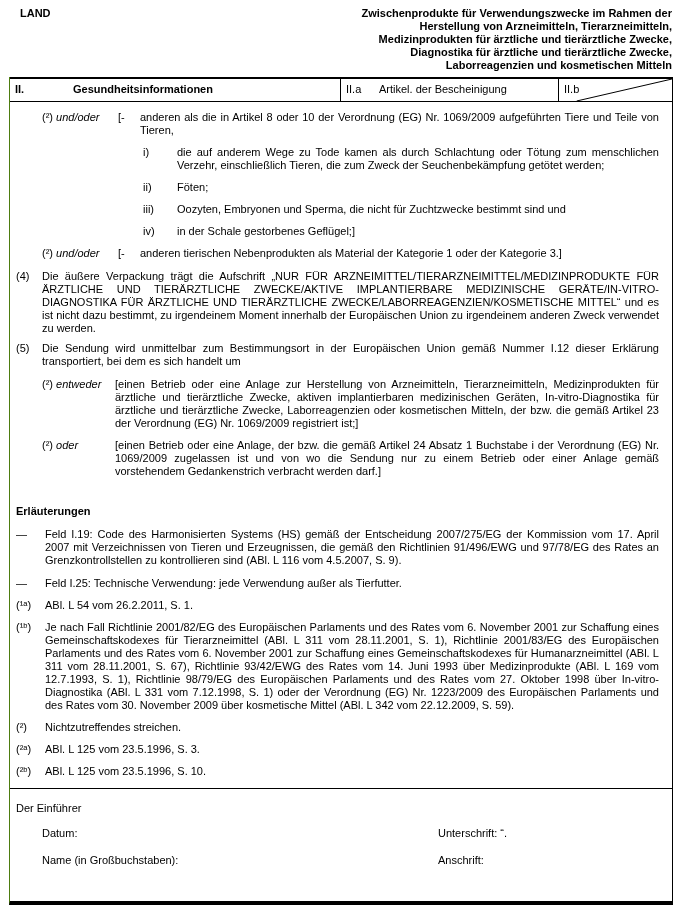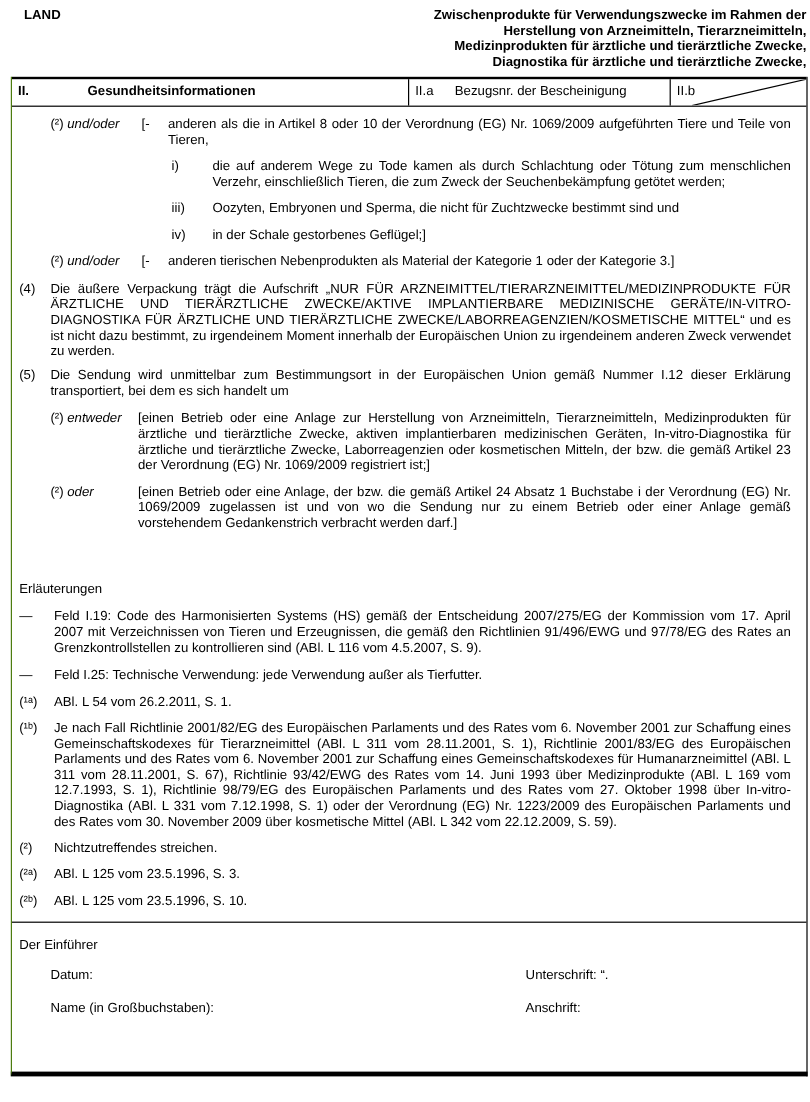--- a/index.html
+++ b/index.html
@@ -23,21 +23,21 @@
   .thead .cell{box-sizing:border-box;padding:4px 0 3px 5px;height:22px;}
   .c1{width:330px;font-weight:bold;}
   .c1 .no{display:inline-block;width:58px;}
   .c2{width:218px;border-left:1px solid #000;}
   .c2 .no{display:inline-block;width:33px;}
   .c3{flex:1;border-left:1px solid #000;position:relative;overflow:hidden;}
   .c3 svg{position:absolute;left:0;top:0;width:100%;height:100%;}
   .c3 .no{position:relative;}
 
   
-  .box{padding:9px 13px 12px 6px;}
+  .box{padding:9px 13px 0 6px;}
 
   .row{display:flex;margin-top:9px;}
   .row .txt{flex:1;text-align:justify;}
 
   
   .andor{margin-left:26px;}
   .andor .lbl{flex:none;width:76px;}
   .andor .brk{flex:none;width:22px;}
 
   
@@ -47,21 +47,21 @@
   
   .numpar .num{flex:none;width:26px;}
 
   
   .either{margin-left:26px;}
   .either .lbl{flex:none;width:73px;}
 
   .it{font-style:italic;}
 
   
-  .notes-head{margin-top:42px;font-weight:normal;}
+  .notes-head{margin-top:27px;font-weight:bold;}
   .dash .num{flex:none;width:29px;}
   .fnote .num{flex:none;width:29px;}
 
   
   .hr{border-top:1px solid #000;margin:10px -13px 0 -6px;}
   .footer-head{margin-top:13px;}
   .pairrow{display:grid;grid-template-columns:396px 1fr;margin-left:26px;margin-top:14px;}
   .footer-pad{height:34px;}
 </style>
 </head>
@@ -69,31 +69,32 @@
 
 <div class="page">
 
   <div class="top">
     <div class="land">LAND</div>
     <div class="title">
       <div>Zwischenprodukte für Verwendungszwecke im Rahmen der</div>
       <div>Herstellung von Arzneimitteln, Tierarzneimitteln,</div>
       <div>Medizinprodukten für ärztliche und tierärztliche Zwecke,</div>
       <div>Diagnostika für ärztliche und tierärztliche Zwecke,</div>
+      <div>Laborreagenzien und kosmetischen Mitteln</div>
     </div>
   </div>
 
   <div class="frame">
 
     <div class="thead">
       <div class="cell c1">
         <span class="no">II.</span><span>Gesundheitsinformationen</span>
       </div>
       <div class="cell c2">
-        <span class="no">II.a</span><span>Bezugsnr. der Bescheinigung</span>
+        <span class="no">II.a</span><span>Artikel. der Bescheinigung</span>
       </div>
       <div class="cell c3">
         <svg viewBox="0 0 115 22" preserveAspectRatio="none" aria-hidden="true">
           <line x1="18" y1="22" x2="115" y2="0" stroke="#000" stroke-width="1" vector-effect="non-scaling-stroke"></line>
         </svg>
         <span class="no">II.b</span>
       </div>
     </div>
 
     <div class="box">
@@ -102,20 +103,24 @@
         <span class="lbl"><span>(²)</span> <span class="it">und/oder</span></span>
         <span class="brk">[-</span>
         <div class="txt">anderen als die in Artikel 8 oder 10 der Verordnung (EG) Nr. 1069/2009 aufgeführten Tiere und Teile von Tieren,</div>
       </div>
 
       <div class="row roman">
         <span class="num">i)</span>
         <div class="txt">die auf anderem Wege zu Tode kamen als durch Schlachtung oder Tötung zum menschlichen Verzehr, einschließlich Tieren, die zum Zweck der Seuchenbekämpfung getötet werden;</div>
       </div>
       <div class="row roman">
+        <span class="num">ii)</span>
+        <div class="txt">Föten;</div>
+      </div>
+      <div class="row roman">
         <span class="num">iii)</span>
         <div class="txt">Oozyten, Embryonen und Sperma, die nicht für Zuchtzwecke bestimmt sind und</div>
       </div>
       <div class="row roman">
         <span class="num">iv)</span>
         <div class="txt">in der Schale gestorbenes Geflügel;]</div>
       </div>
 
       <div class="row andor">
         <span class="lbl"><span>(²)</span> <span class="it">und/oder</span></span>

